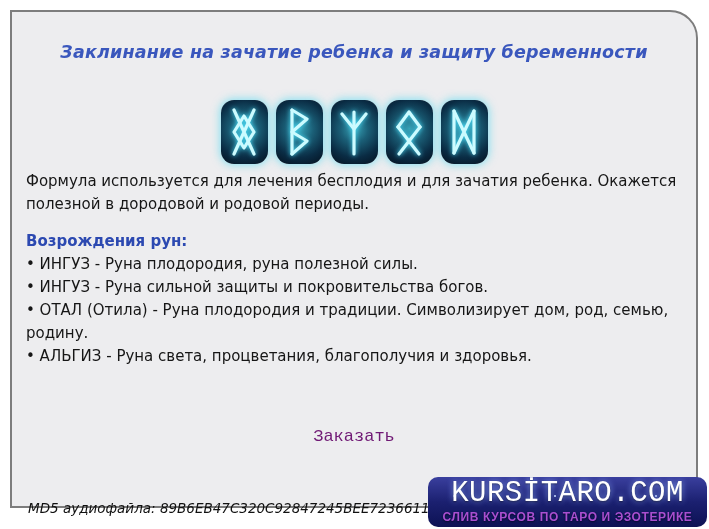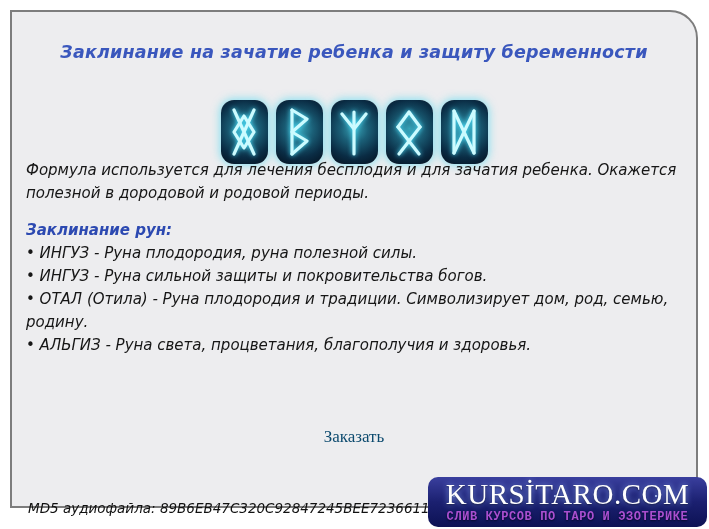--- a/index.html
+++ b/index.html
@@ -45,35 +45,35 @@
     filter: drop-shadow(0 0 2.5px #4ee4ff);
   }
   .rune-tile path {
     stroke: #ccfbff; stroke-width: 3.2;
     stroke-linecap: round; stroke-linejoin: round;
     fill: none;
   }
 
   
   .text-col {
-    position: absolute; left: 14px; top: 147px; width: 678px;
-    font-size: 15px; font-style: italic; line-height: 23px;
+    position: absolute; left: 14px; top: 158px; width: 678px;
+    font-size: 15px; line-height: 23px;
     color: #161616;
   }
   .intro { margin-bottom: 14px; }
   .combo-heading {
     color: #2c49b1; font-weight: bold; margin-bottom: 0;
   }
   .bullet-item { }
 
   .order-link {
     position: absolute; left: 0; right: 0; top: 415px;
     text-align: center;
-    font-family: Liberation Serif, serif;
-    font-size: 17px; color: #0c4a6e;
+    font-family: Liberation Mono, monospace;
+    font-size: 17px; color: #701a75;
     text-decoration: none; display: block;
   }
 
   .md5-line {
     position: absolute; left: 16px; top: 488px;
     font-size: 13.5px; font-style: italic; color: #111111;
   }
 
   
   .logo-banner {
@@ -85,28 +85,28 @@
       radial-gradient(1px at 41px 31px, rgba(255,255,255,0.70) 50%, transparent 55%) 0 0 / 83px 47px,
       radial-gradient(1.4px at 26px 19px, rgba(205,222,255,0.85) 50%, transparent 55%) 0 0 / 101px 59px,
       radial-gradient(1px at 57px 40px, rgba(255,255,255,0.55) 50%, transparent 55%) 0 0 / 113px 67px,
       linear-gradient(180deg, #3a3f9e 0%, #1b2070 50%, #0d1254 100%);
     text-align: center;
     overflow: hidden;
     z-index: 5;
   }
   .logo-title {
     margin-top: 1px;
-    font-family: Liberation Serif, serif;
+    font-family: Liberation Mono, monospace;
     font-size: 29px; line-height: 32px;
     color: #ffffff; letter-spacing: 0.5px;
     text-shadow: 0 0 6px rgba(140,170,255,0.9), 0 1px 2px rgba(0,0,20,0.8);
     white-space: nowrap;
   }
   .logo-subtitle {
-    font-family: Liberation Mono, monospace;
+    font-family: Liberation Sans, sans-serif;
     font-size: 12px; line-height: 14px; font-weight: bold;
     color: #a94fd0; letter-spacing: 0.6px;
     text-shadow: 0 1px 2px rgba(0,0,20,0.7);
     white-space: nowrap;
   }
 </style>
 </head>
 <body>
 
 <div class="stage">
@@ -143,21 +143,21 @@
       <span class="rune-tile">
         <svg width="46" height="62" viewBox="0 0 46 62" aria-hidden="true">
           <path d="M13 10 L13 52 M33 10 L33 52"></path>
           <path d="M13 10 L33 52 M33 10 L13 52"></path>
         </svg>
       </span>
     </div>
 
     <div class="text-col">
       <p class="intro">Формула используется для лечения бесплодия и для зачатия ребенка. Окажется полезной в дородовой и родовой периоды.</p>
-      <p class="combo-heading">Заклинание рун:</p>
+      <p class="combo-heading">Возрождения рун:</p>
       <p class="bullet-item">• ИНГУЗ - Руна плодородия, руна полезной силы.</p>
       <p class="bullet-item">• ИНГУЗ - Руна сильной защиты и покровительства богов.</p>
       <p class="bullet-item">• ОТАЛ (Отила) - Руна плодородия и традиции. Символизирует дом, род, семью, родину.</p>
       <p class="bullet-item">• АЛЬГИЗ - Руна света, процветания, благополучия и здоровья.</p>
     </div>
 
     <a class="order-link" href="#">Заказать</a>
 
     <p class="md5-line">MD5 аудиофайла: 89B6EB47C320C92847245BEE72366114</p>
 

